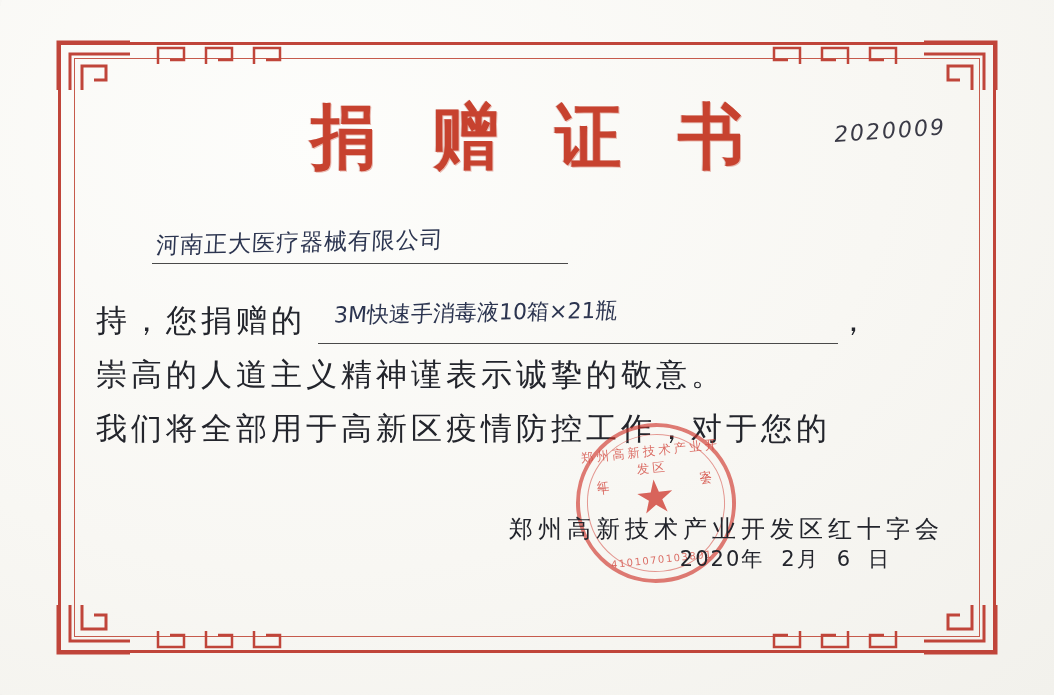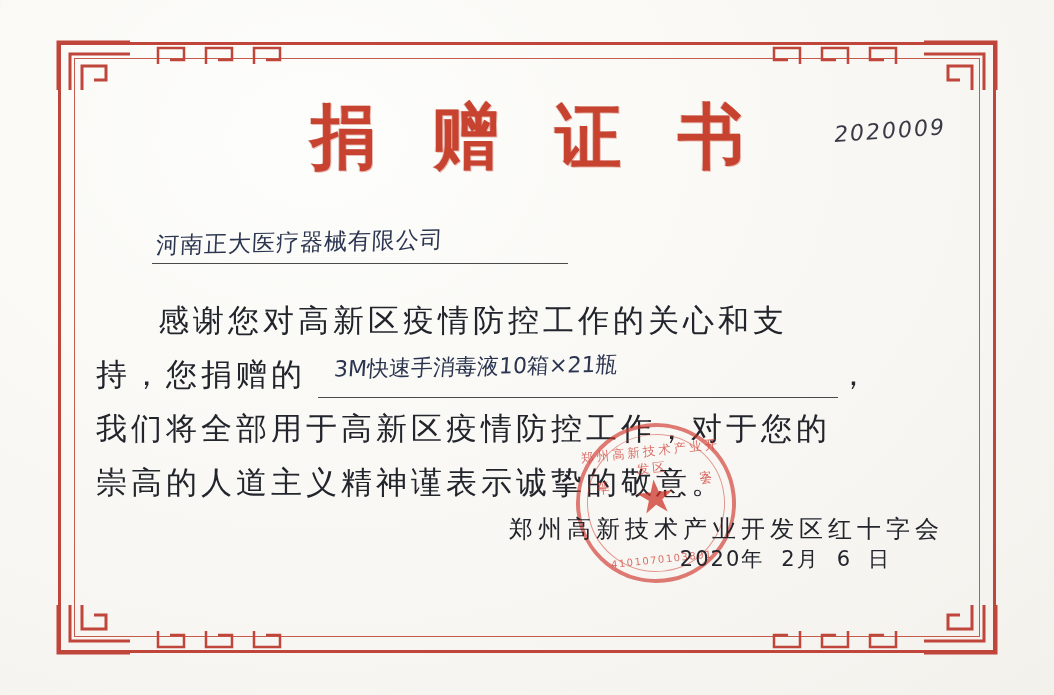--- a/index.html
+++ b/index.html
@@ -342,30 +342,29 @@
     <div class="doc-number">2020009</div>
 
     <div class="title">捐 赠 证 书</div>
 
     <div class="recipient-row">
       <span class="recipient-name">河南正大医疗器械有限公司</span>
       <span class="recipient-rule"></span>
     </div>
 
     <div class="body-text">
-      <div class="body-line indent">感谢您对高新区疫情防控工作的关心和支</div>
       <div class="body-line">
         <span>持，您捐赠的</span>
         <span class="fill-slot">
           <span class="hand">3M快速手消毒液10箱×21瓶</span>
           <span class="rule"></span>
         </span><span>，</span>
       </div>
+      <div class="body-line">崇高的人道主义精神谨表示诚挚的敬意。</div>
       <div class="body-line">我们将全部用于高新区疫情防控工作，对于您的</div>
-      <div class="body-line">崇高的人道主义精神谨表示诚挚的敬意。</div>
     </div>
 
     <div class="seal">
       <div class="ring"></div>
       <div class="arc-text">郑州高新技术产业开发区</div>
       <div class="side-left">红十</div>
       <div class="side-right">字会</div>
       <div class="star">★</div>
       <div class="bottom-text">4101070103801</div>
     </div>

